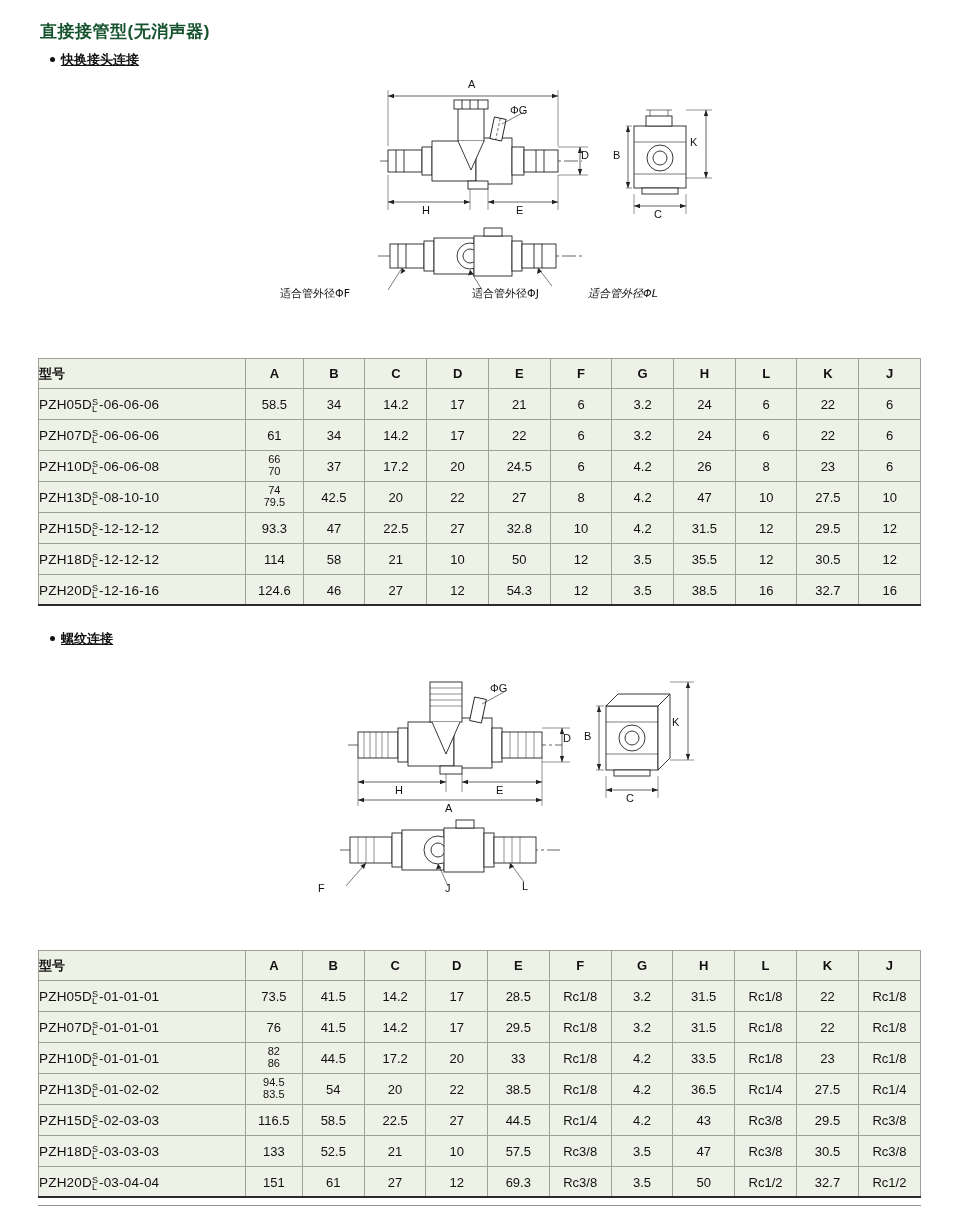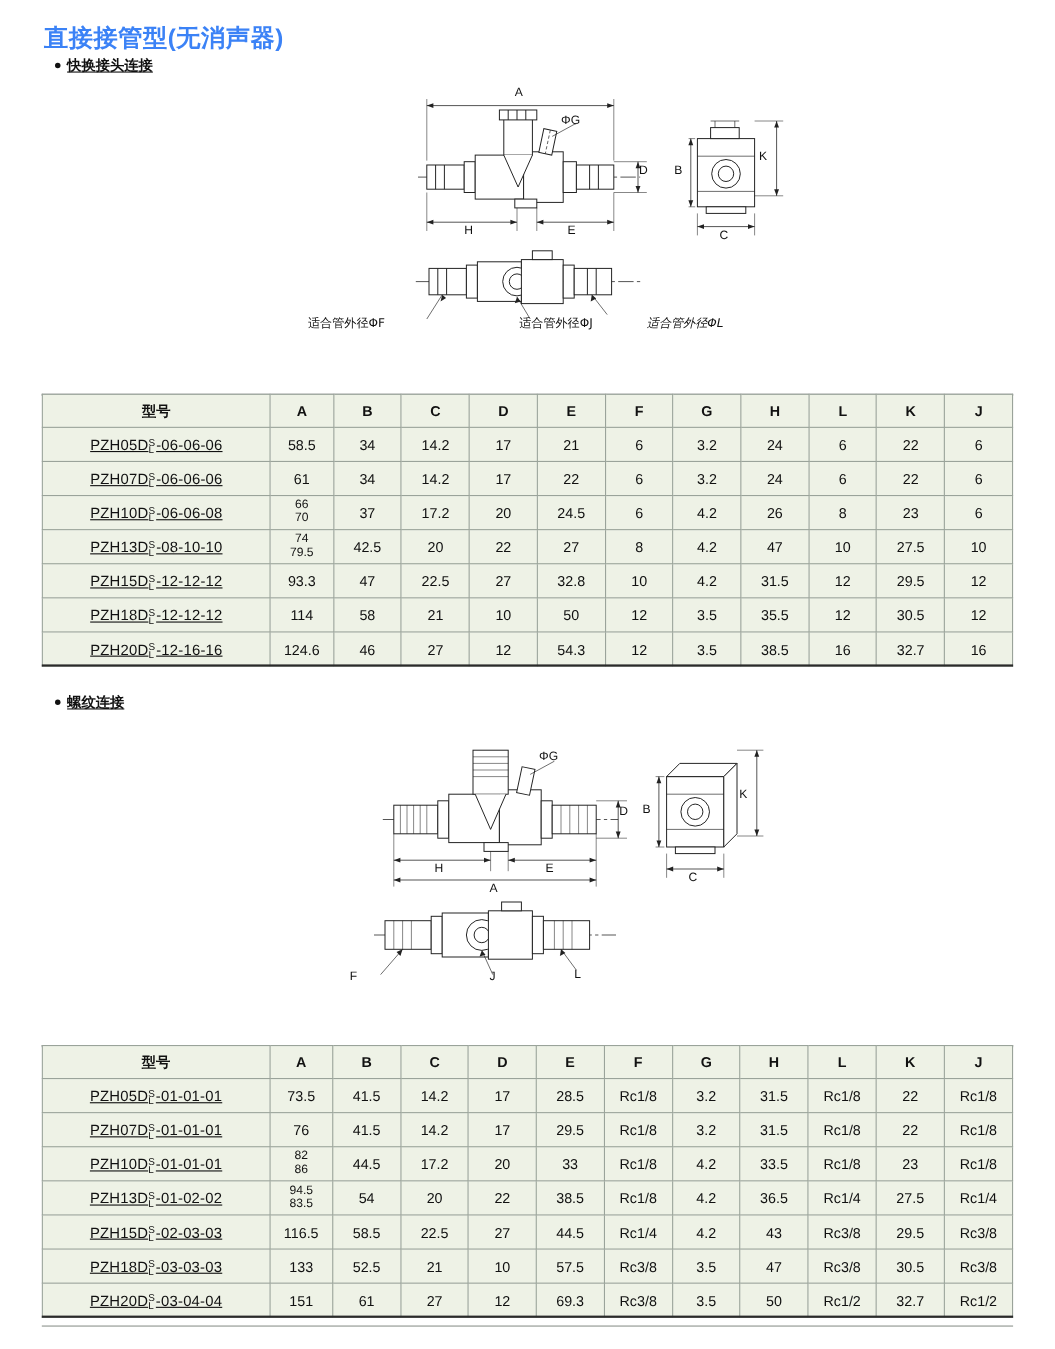--- a/index.html
+++ b/index.html
@@ -8,24 +8,24 @@
     width: 959px; height: 1226px;
     background: #ffffff;
     font-family: "Liberation Sans", sans-serif;
     color: #111;
   }
   .page { position: relative; width: 959px; height: 1226px; overflow: hidden; }
 
   
   .sec-title {
     position: absolute;
-    font-size: 22px;
+    font-size: 17px;
     font-weight: 700;
     letter-spacing: 0.5px;
-    color: #3b82f6;
+    color: #14532d;
   }
   .bullet-title {
     position: absolute;
     font-size: 13px;
     font-weight: 700;
     color: #111;
     text-decoration: underline;
   }
   .bullet-title .dot {
     display: inline-block;
@@ -57,36 +57,36 @@
     font-weight: normal;
     color: #111;
   }
   table.spec thead th {
     background: #eef2e6;
     font-weight: 700;
     height: 30px;
   }
   table.spec th.model, table.spec td.model {
     width: 212px;
-    text-align: center;
+    text-align: left;
   }
   table.spec col.c-dim { width: 63px; }
   .tbl-wrap { position: absolute; }
   .tbl-wrap::before, .tbl-wrap::after {
     content: "";
     position: absolute;
     left: 0; right: 0;
     height: 2px;
     background: #2b2b2b;
   }
   .tbl-wrap::before { top: 0; }
   .tbl-wrap::after { bottom: 0; }
   .tbl-wrap table.spec { position: relative; }
 
-  .model-txt { font-size: 13.5px; letter-spacing: 0.2px; text-decoration: underline; }
+  .model-txt { font-size: 13.5px; letter-spacing: 0.2px; }
   .sup-sub {
     display: inline-block;
     position: relative;
     width: 7px;
     height: 1em;
     vertical-align: baseline;
     font-size: 9px;
     line-height: 1;
   }
   .sup-sub .s { position: absolute; left: 0; top: -0.15em; }

